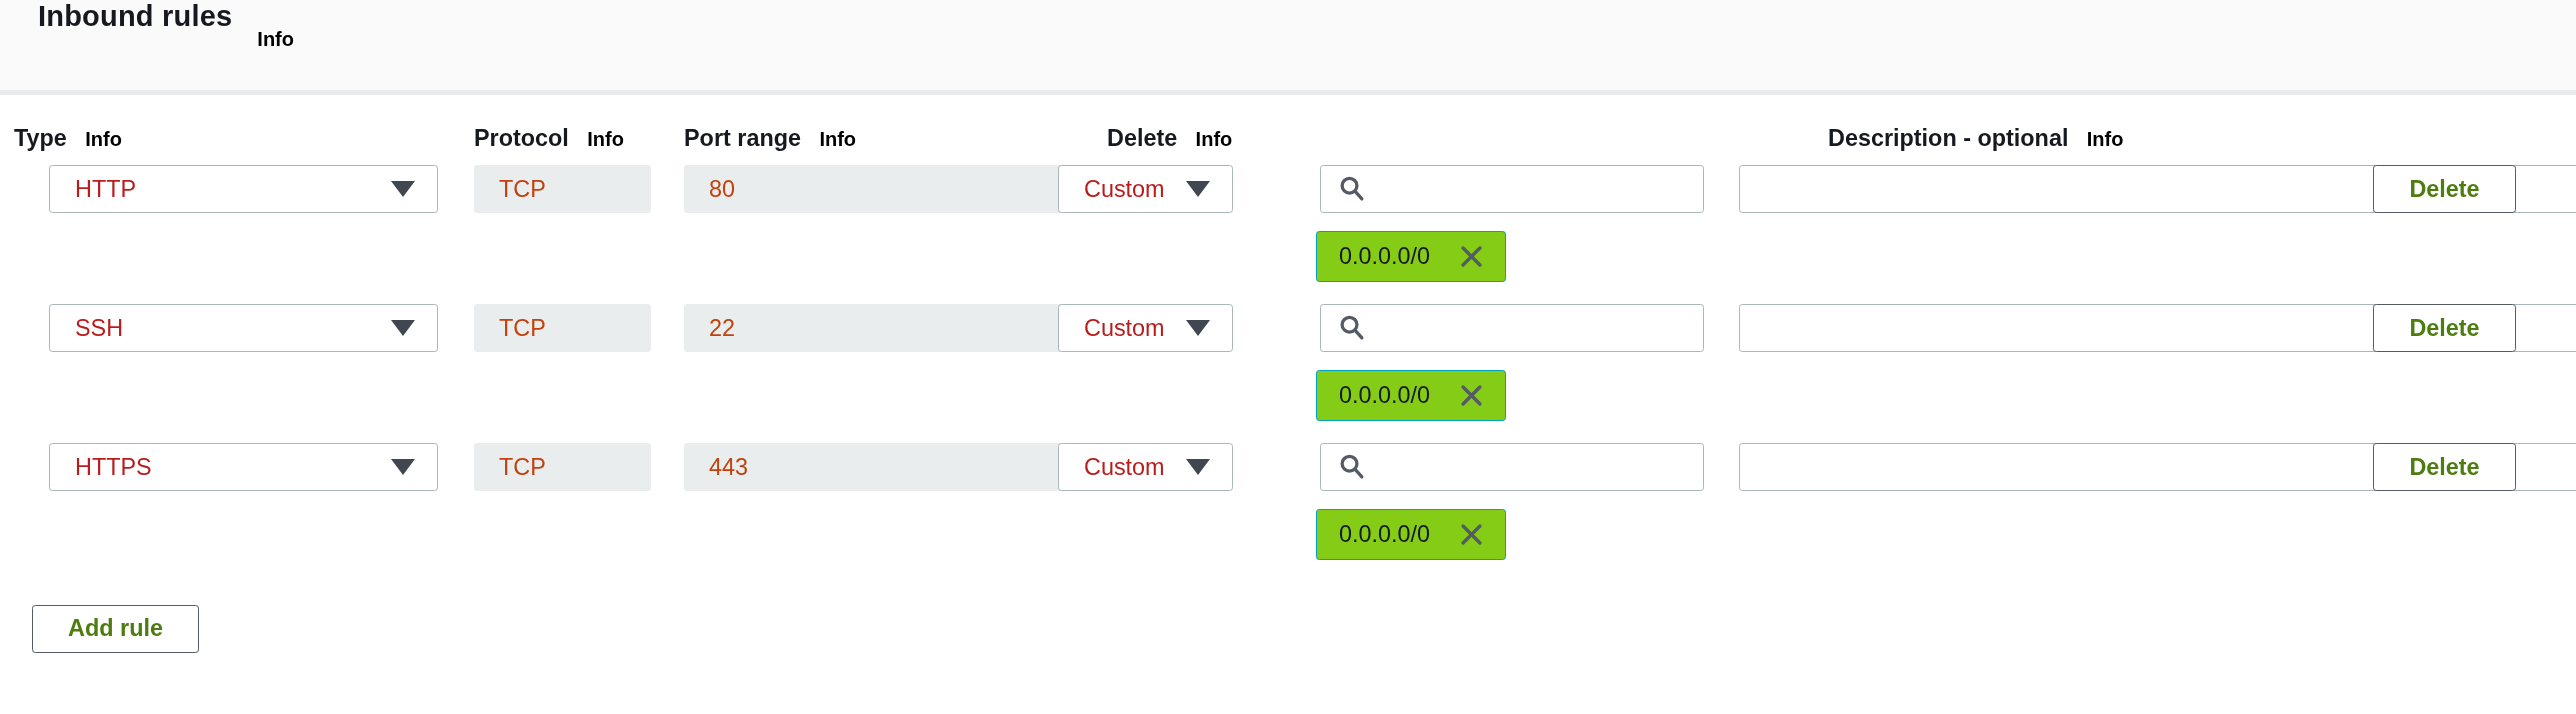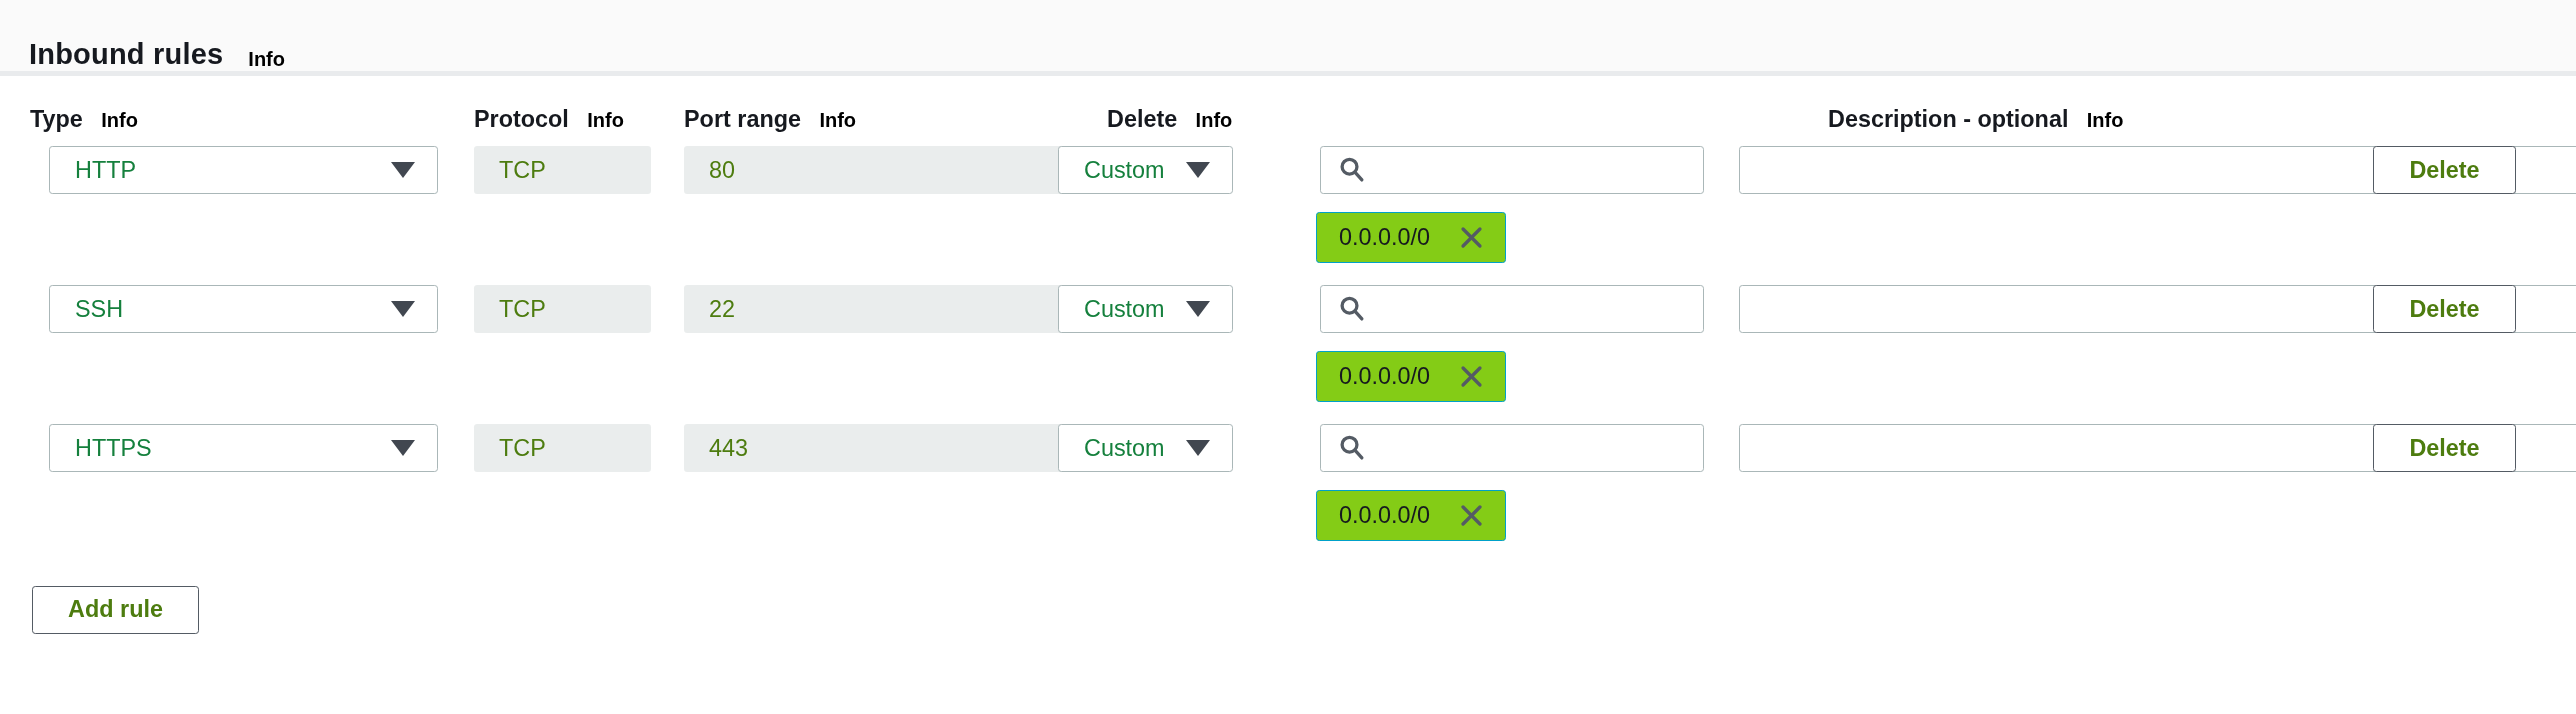--- a/index.html
+++ b/index.html
@@ -6,26 +6,26 @@
   html, body {
     width: 2576px; height: 714px;
     background: #ffffff;
     font-family: "Liberation Sans", sans-serif;
     color: #16191f;
     overflow: hidden;
   }
 
   
   .panel-header {
-    height: 76px;
+    height: 95px;
     background: #fafafa;
     border-bottom: 5px solid #e9ebed;
     display: flex;
-    align-items: flex-end;
-    padding-left: 29px;
+    align-items: flex-start;
+    padding-left: 38px;
   }
   .panel-title {
     font-size: 29px;
     font-weight: 700;
     color: #16191f;
     letter-spacing: 0.2px;
   }
   .info-link {
     font-size: 20px;
     font-weight: 700;
@@ -44,21 +44,21 @@
   }
   .col-label {
     position: absolute;
     top: 0;
     font-size: 23.4px;
     font-weight: 700;
     color: #16191f;
     white-space: nowrap;
   }
   .col-label .info-link { margin-left: 18.4px; font-size: 20px; }
-  .col-type   { left: 30px; }
+  .col-type   { left: 14px; }
   .col-proto  { left: 474px; }
   .col-port   { left: 684px; }
   .col-source { left: 1107px; }
   .col-desc   { left: 1828px; }
 
   
   .rules { position: relative; }
   .rule-row { position: relative; height: 139px; }
 
   .field {
@@ -80,35 +80,35 @@
     border: 1.7px solid #aab7b8;
     border-radius: 3.3px;
     display: flex;
     align-items: center;
     padding: 0 22px 0 25px;
     cursor: pointer;
     height: 48px;
   }
   .select-box .select-value {
     flex: 1;
-    color: #15803d;
+    color: #b91c1c;
     white-space: nowrap;
   }
   .caret-down {
     width: 0; height: 0;
     border-left: 12.5px solid transparent;
     border-right: 12.5px solid transparent;
     border-top: 16.7px solid #414750;
   }
 
   .disabled-field {
     background: #eaeded;
     border: none;
     border-radius: 3.3px;
-    color: #4d7c0f;
+    color: #c2410c;
     display: flex;
     align-items: center;
     padding-left: 25px;
   }
 
   .search-box {
     background: #ffffff;
     border: 1.7px solid #aab7b8;
     border-radius: 3.3px;
     display: flex;

